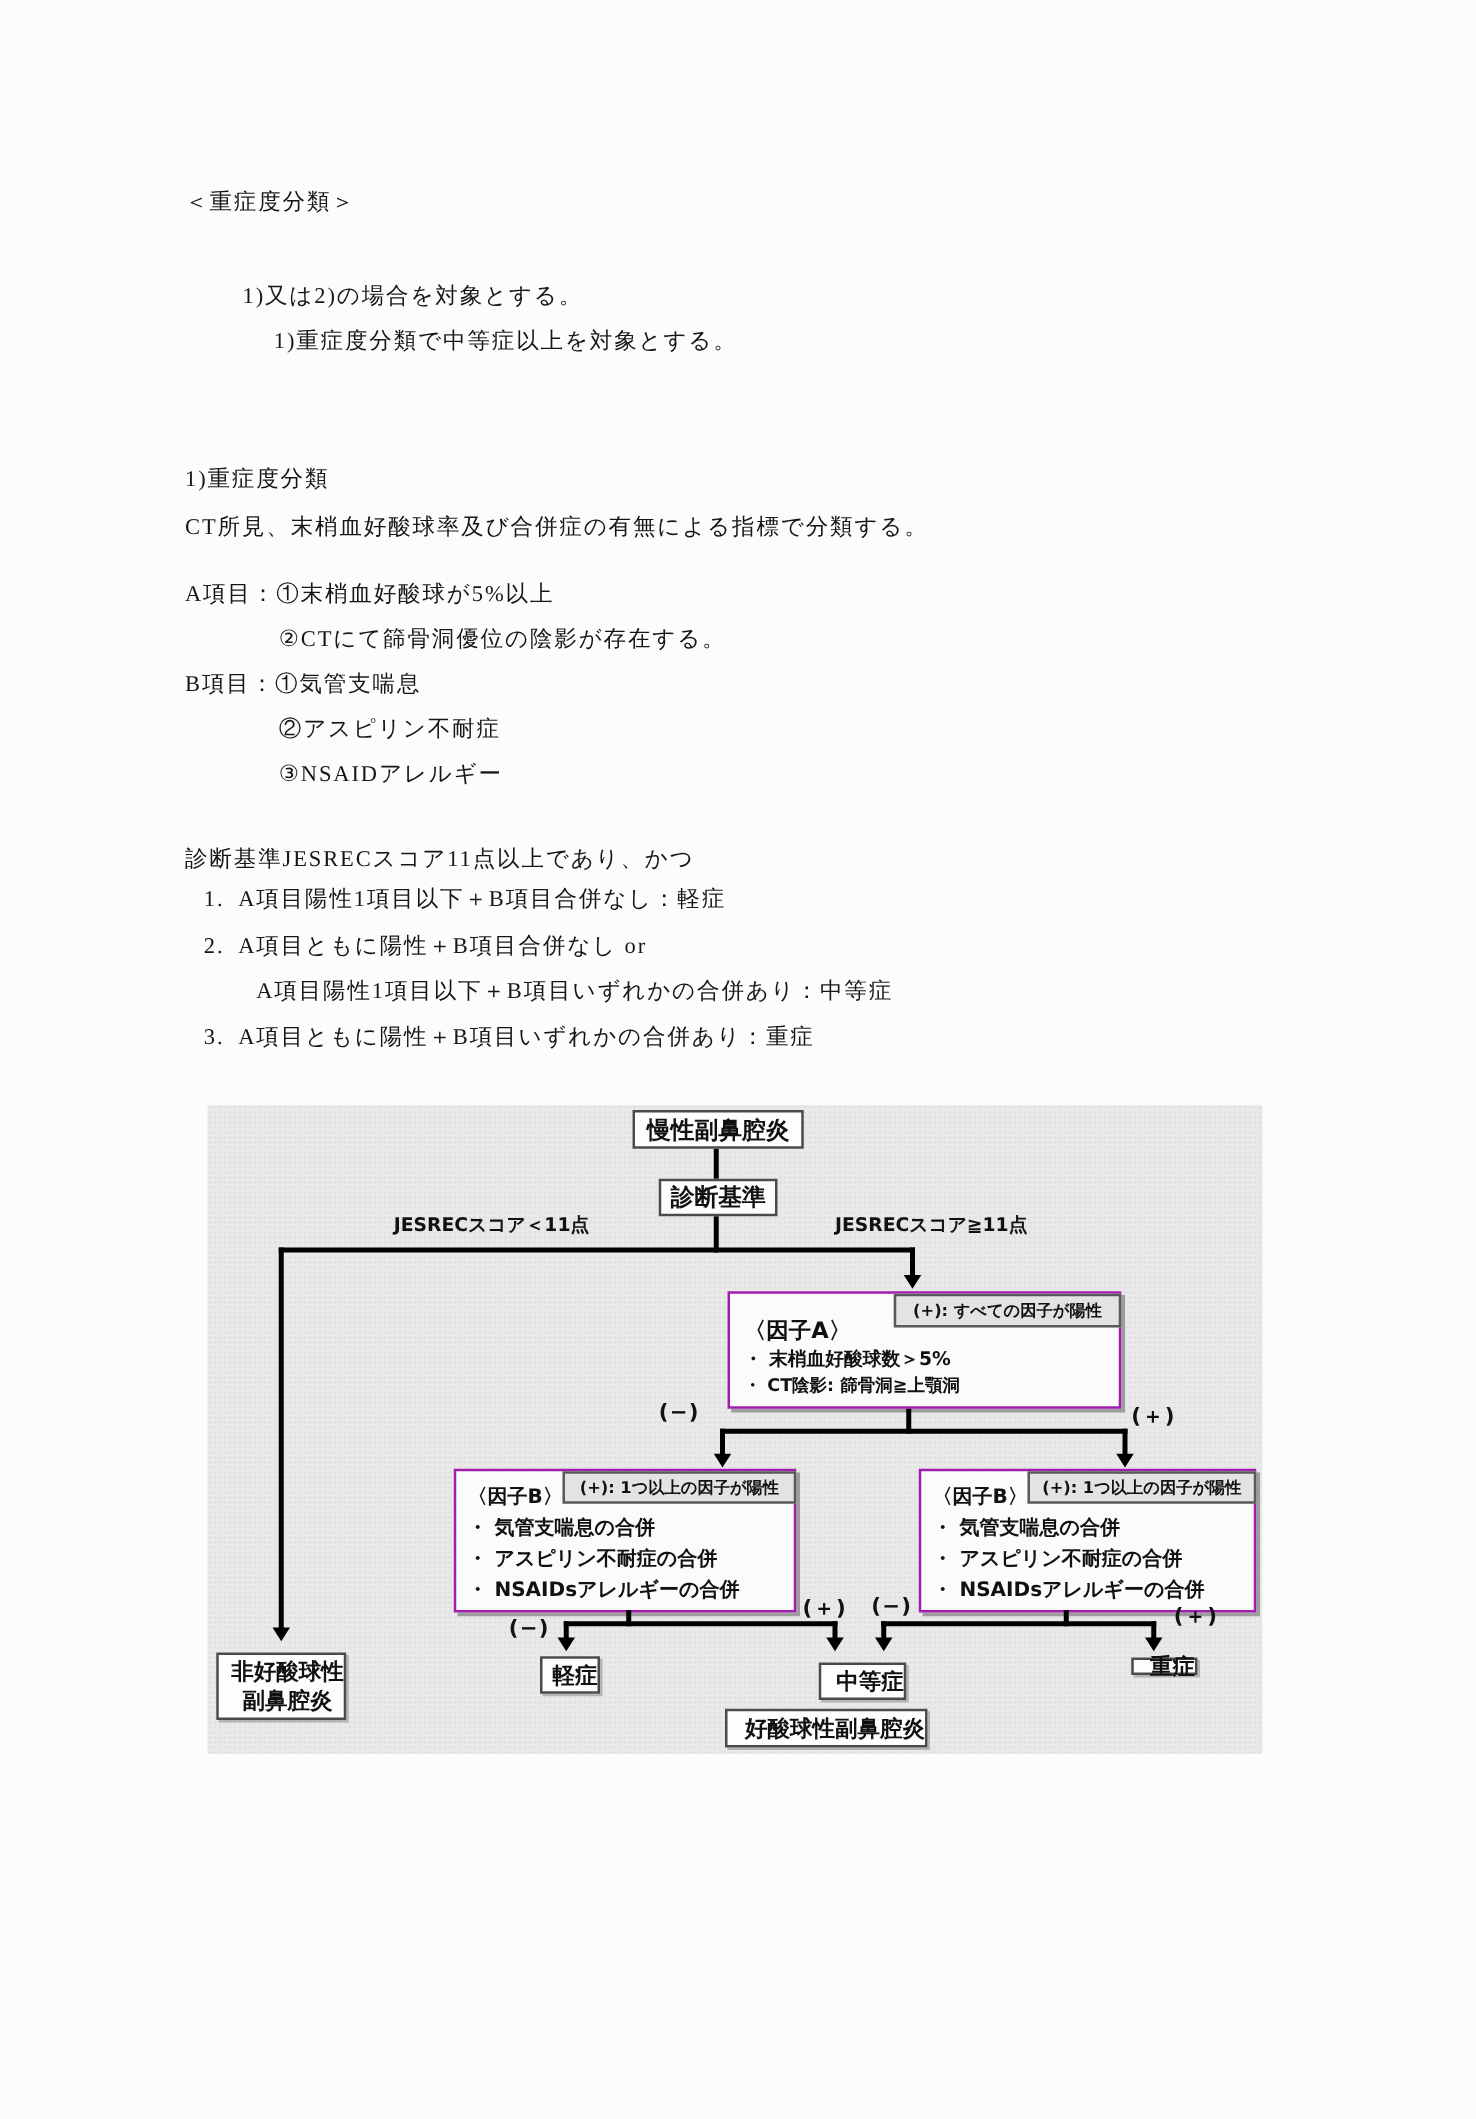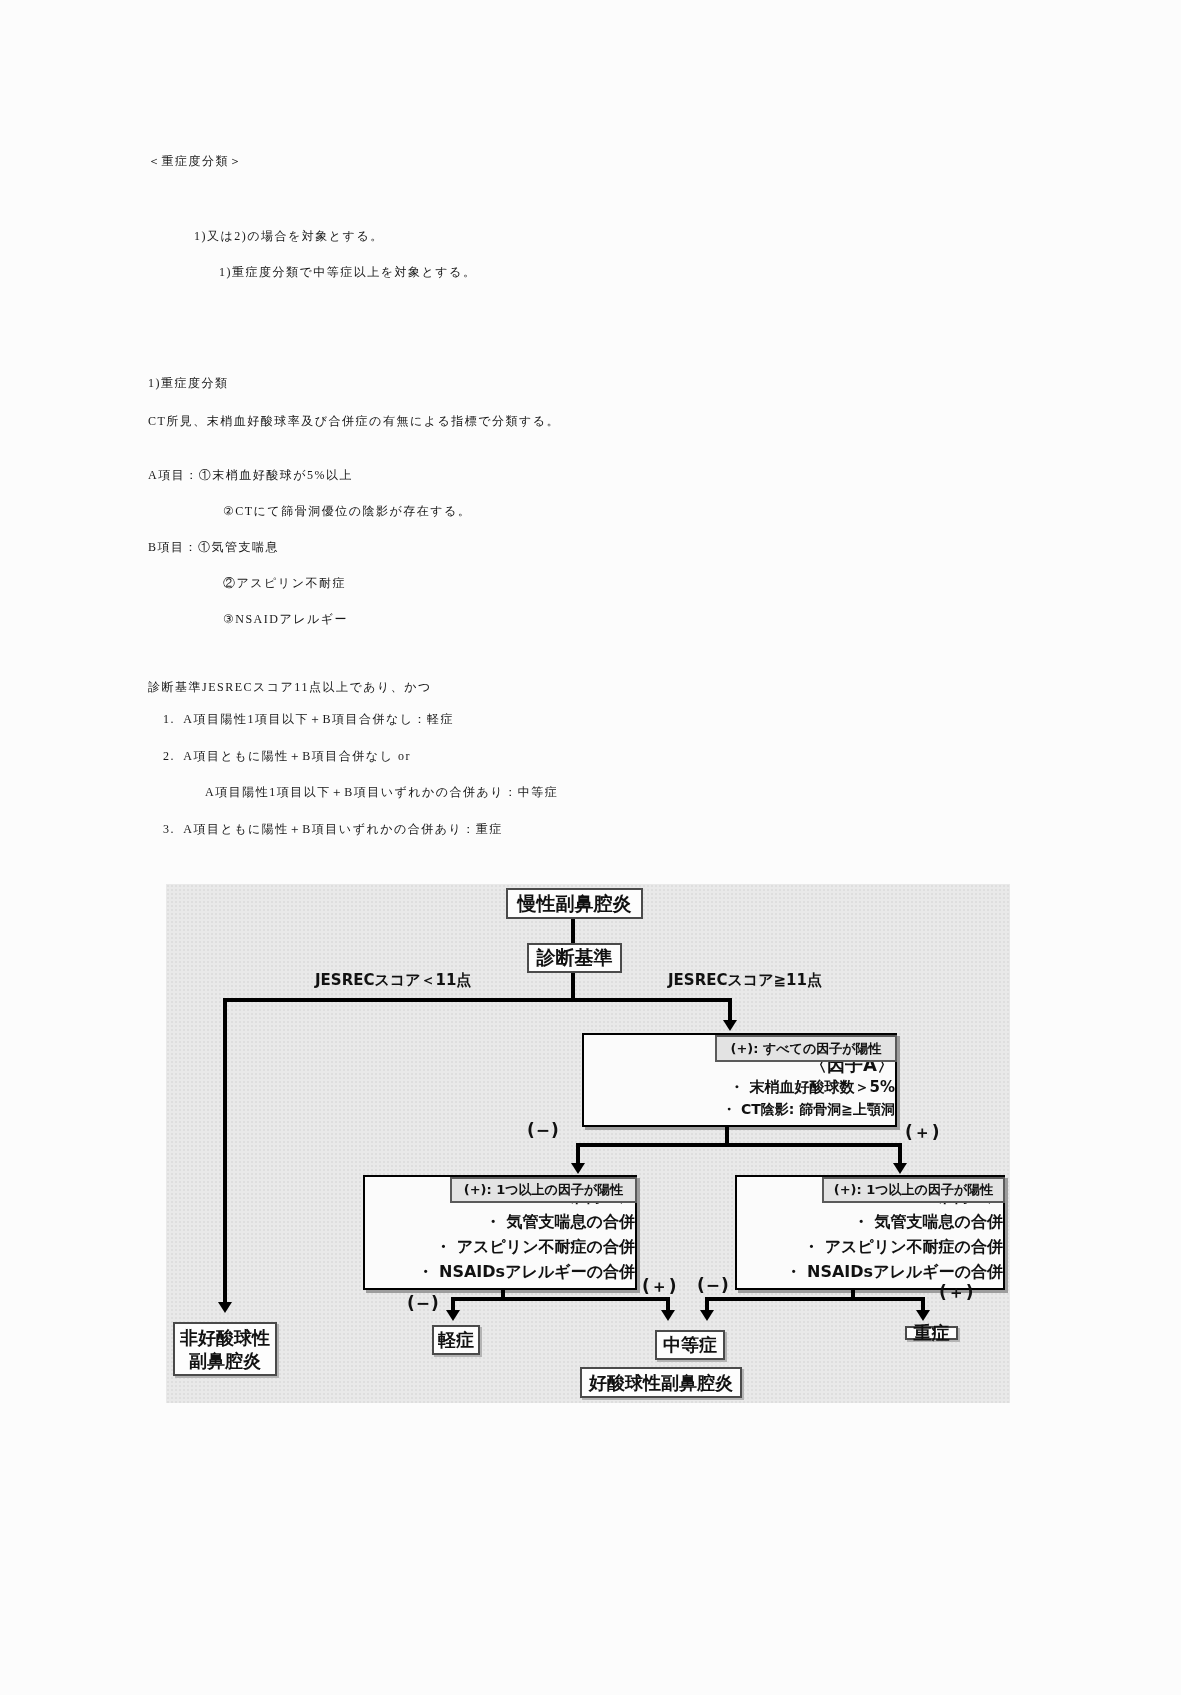--- a/index.html
+++ b/index.html
@@ -4,38 +4,38 @@
 <style>
   html,body{margin:0;padding:0;background:#ffffff;}
   #page{
     position:relative;width:1181px;height:1695px;background:#fcfcfc;
     font-family:"DejaVu Sans",sans-serif;overflow:hidden;
   }
   
   .tl{
     position:absolute;white-space:pre;color:#161616;
     font-family:"Liberation Serif","DejaVu Serif",serif;
-    font-size:12px;line-height:23px;letter-spacing:1.5px;
+    font-size:18px;line-height:23px;letter-spacing:1.5px;
   }
   
   #panel{
     position:absolute;left:166px;top:884px;width:844px;height:519px;
     background-color:#e9e9e9;
     background-image:radial-gradient(#dedede 1px, transparent 1px);
     background-size:4px 4px;
   }
   .fc-box{
     position:absolute;display:flex;align-items:center;justify-content:center;
     background:#fdfdfd;border:2px solid #4a4a4a;box-sizing:border-box;
     font-weight:bold;color:#111;text-align:center;
   }
-  .fc-box.shadow{box-shadow:2px 2px 0 #b4b4b4;}
+  .fc-box.shadow{box-shadow:2px 2px 0 #b4b4b4;justify-content:flex-end;}
   .factor{
-    position:absolute;background:#fbfbfb;border:2px solid #000000;
-    box-sizing:border-box;box-shadow:3px 3px 0 #9d9d9d;color:#111;text-align:right;
+    position:absolute;background:#fbfbfb;border:2px solid #a21caf;
+    box-sizing:border-box;box-shadow:3px 3px 0 #9d9d9d;color:#111;
   }
   .factor .ftitle{font-weight:bold;}
   .factor .fitem{font-weight:bold;white-space:pre;}
   .ftag{
     position:absolute;display:flex;align-items:center;justify-content:center;
     background:#e3e3e3;border:2px solid #5a5a5a;box-sizing:border-box;
     font-weight:bold;font-size:13px;color:#111;white-space:pre;
   }
   .fline{position:absolute;background:#000;}
   .ah{position:absolute;width:0;height:0;

